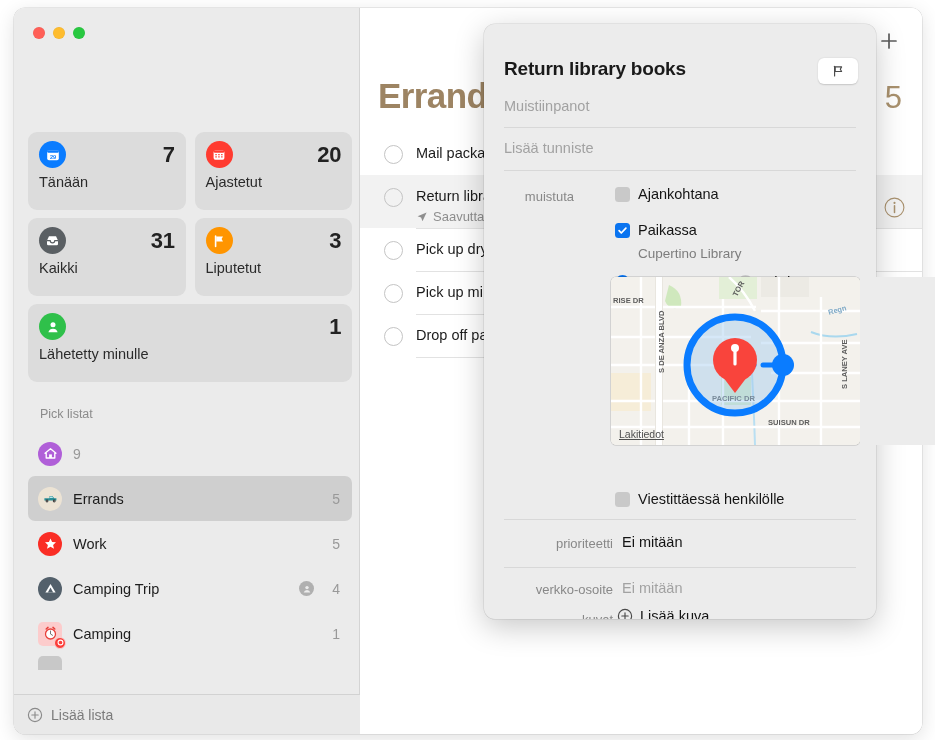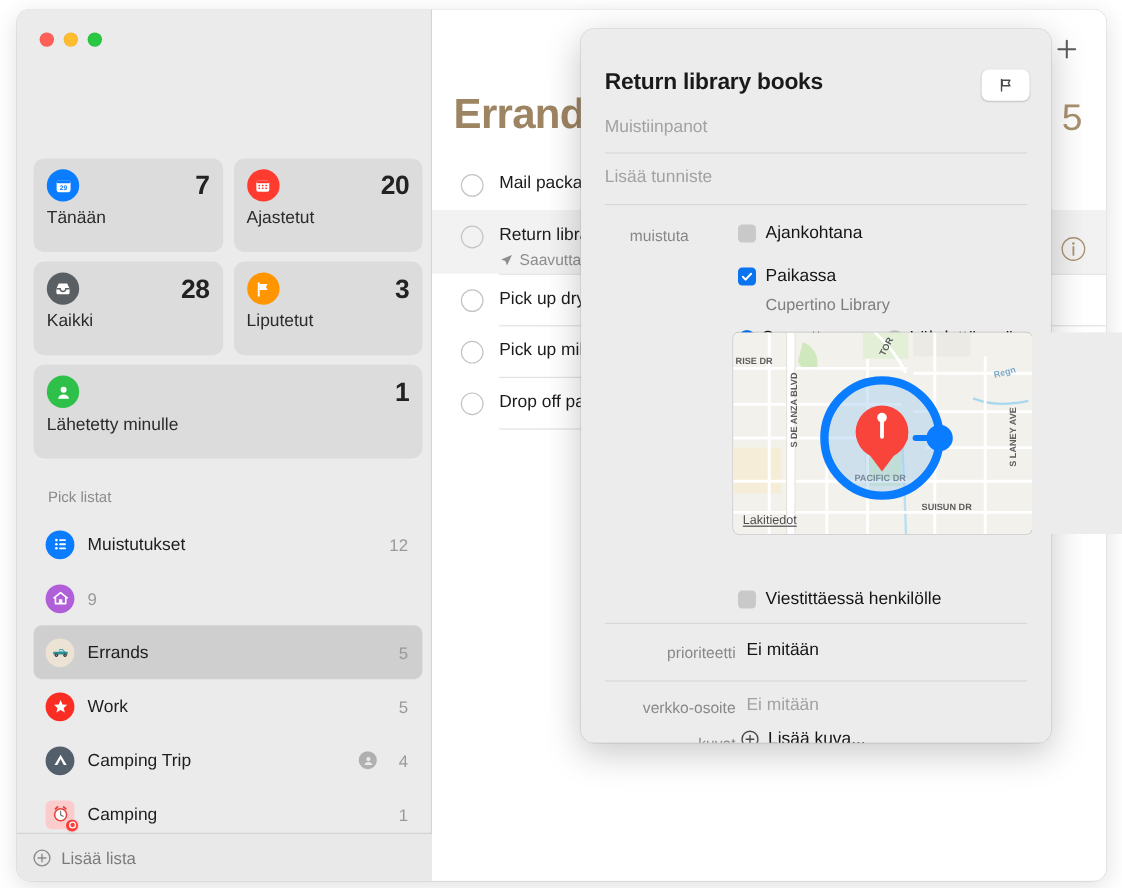--- a/index.html
+++ b/index.html
@@ -345,21 +345,21 @@
         </div>
 
         <div class="card">
           <div class="card-top">
             <div class="card-badge" style="background:#5a5f63">
               <svg width="17" height="17" viewBox="0 0 17 17">
                 <path d="M3 8.6 L5 4.2 H12 L14 8.6 V12 a1.3 1.3 0 0 1-1.3 1.3 H4.3 A1.3 1.3 0 0 1 3 12 Z" fill="#fff"></path>
                 <path d="M3 8.6 H6.2 a2.3 2.3 0 0 0 4.6 0 H14" fill="none" stroke="#5a5f63" stroke-width="1.1"></path>
               </svg>
             </div>
-            <span class="card-count">28</span>
+            <span class="card-count">31</span>
           </div>
           <div class="card-label">Kaikki</div>
         </div>
 
         <div class="card">
           <div class="card-top">
             <div class="card-badge" style="background:#ff9500">
               <svg width="16" height="16" viewBox="0 0 16 16">
                 <path d="M4.6 3 V13.4" stroke="#fff" stroke-width="1.6" stroke-linecap="round"></path>
                 <path d="M5.2 3.6 H12 L10.6 6.1 L12 8.6 H5.2 Z" fill="#fff"></path>
@@ -382,36 +382,20 @@
           </div>
           <span class="card-count">1</span>
         </div>
         <div class="card-label">Lähetetty minulle</div>
       </div>
 
       <div class="section-header">Pick listat</div>
 
       <div class="lists">
 
-        <div class="list-row">
-          <div class="list-icon" style="background:#0a7cff">
-            <svg width="15" height="15" viewBox="0 0 15 15">
-              <g fill="#fff">
-                <circle cx="4" cy="4.1" r="1.1"></circle>
-                  <rect x="6.3" y="3.4" width="5.6" height="1.5" rx=".7"></rect>
-                <circle cx="4" cy="7.5" r="1.1"></circle>
-                  <rect x="6.3" y="6.8" width="5.6" height="1.5" rx=".7"></rect>
-                <circle cx="4" cy="10.9" r="1.1"></circle>
-                  <rect x="6.3" y="10.2" width="5.6" height="1.5" rx=".7"></rect>
-              </g>
-            </svg>
-          </div>
-          <span class="list-name">Muistutukset</span>
-          <span class="list-count">12</span>
-        </div>
 
         <div class="list-row">
           <div class="list-icon" style="background:#b05fd8">
             <svg width="15" height="15" viewBox="0 0 15 15">
               <path d="M7.5 2.8 L13 7.2 H11.8 V12 H3.2 V7.2 H2 Z" fill="none" stroke="#fff" stroke-width="1.35" stroke-linejoin="round"></path>
               <rect x="6.1" y="8.4" width="2.8" height="3.6" fill="#fff"></rect>
             </svg>
           </div>
           <span class="list-count">9</span>
         </div>

